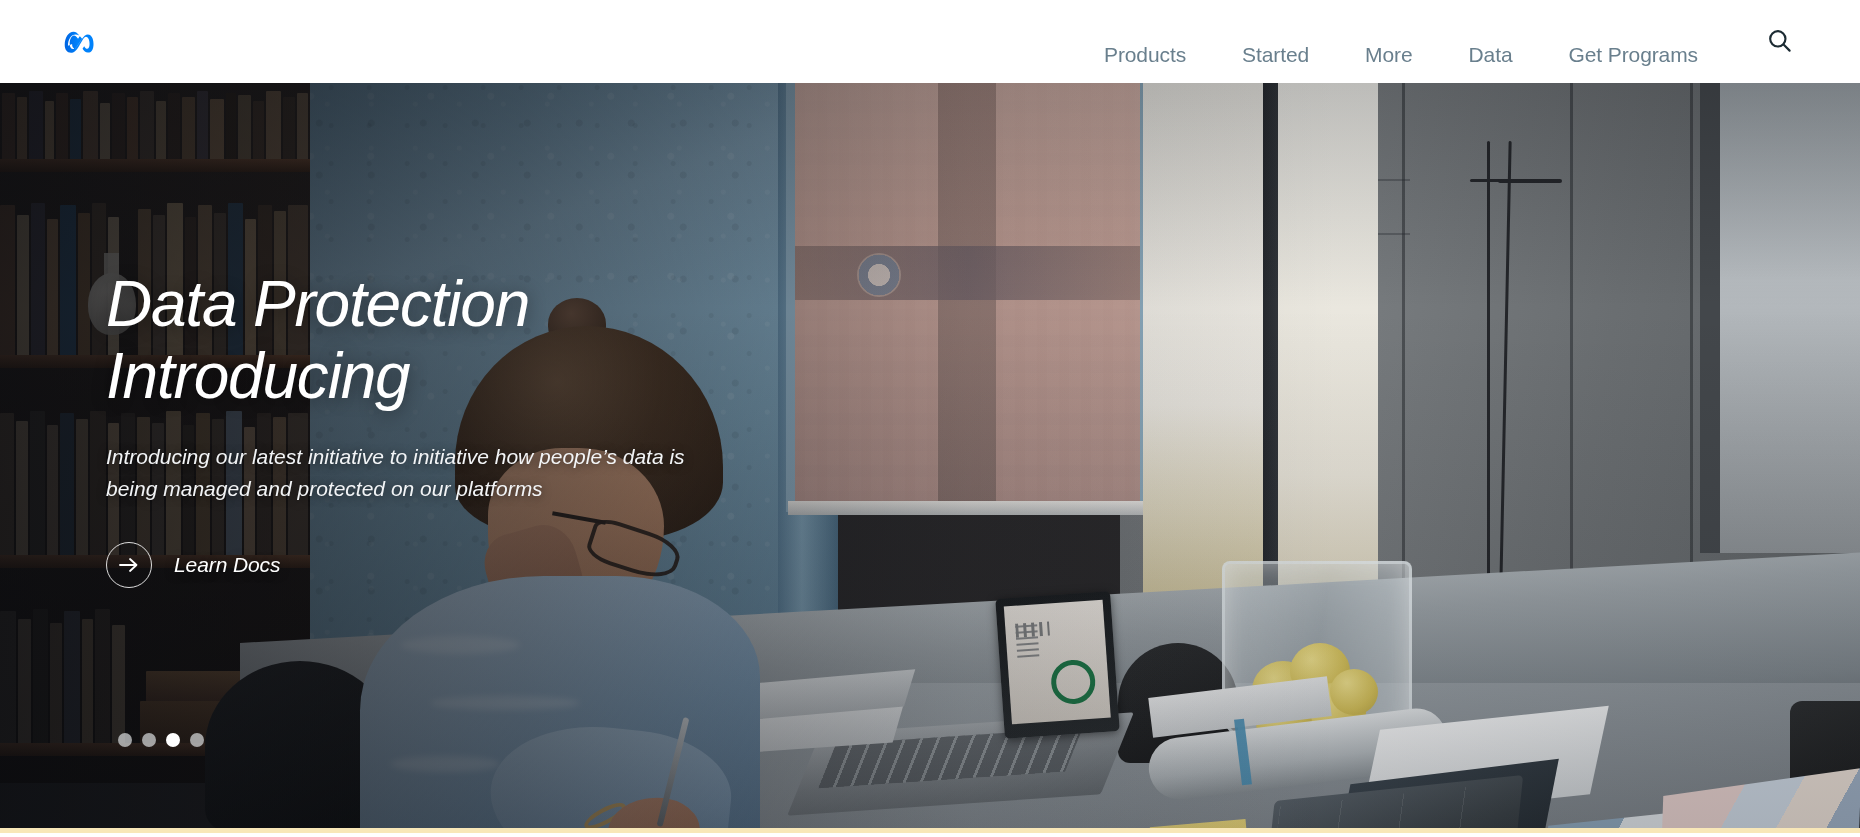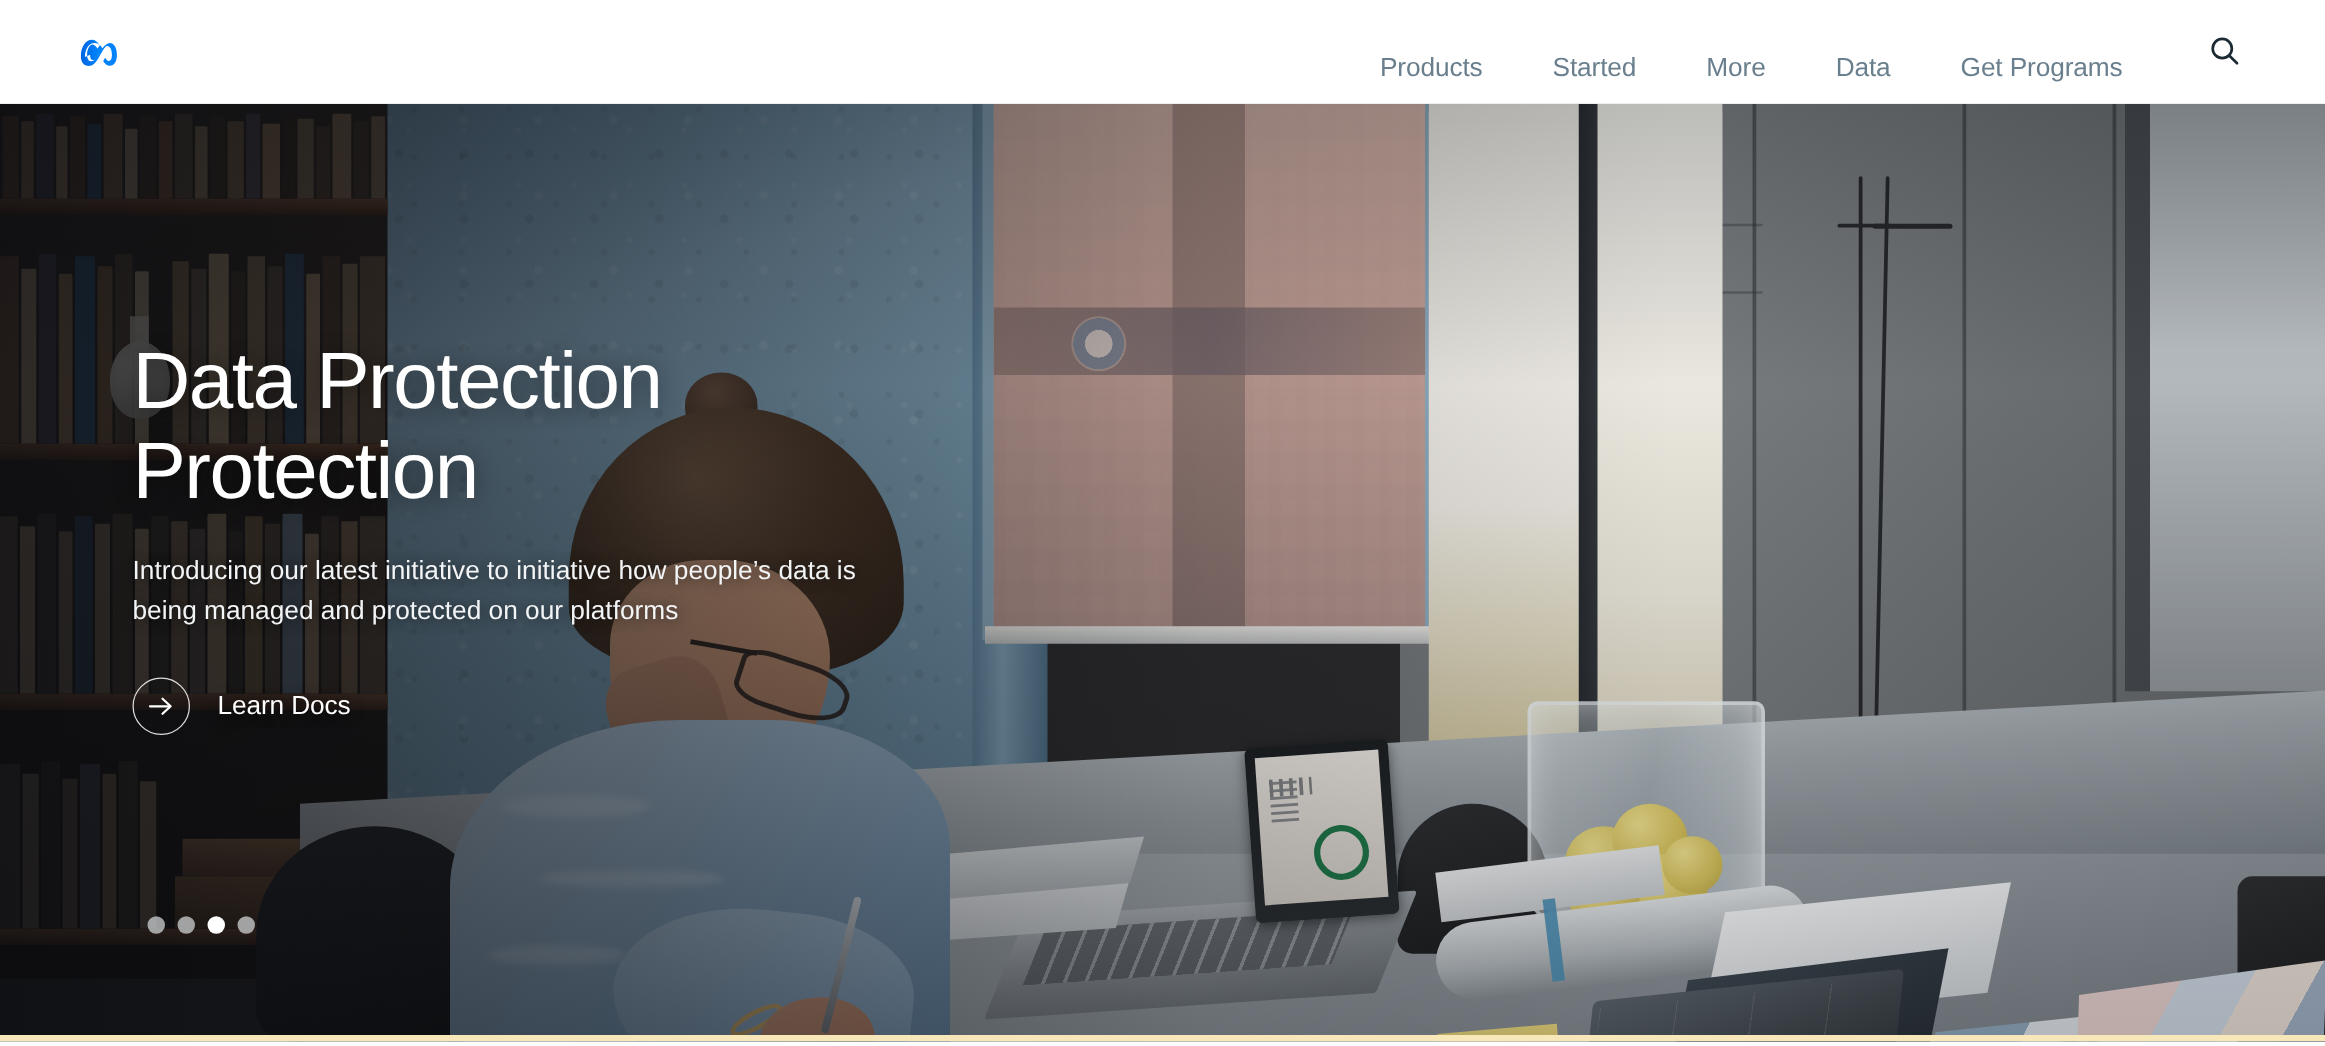--- a/index.html
+++ b/index.html
@@ -46,20 +46,21 @@
     display:flex; align-items:center; justify-content:center;
     background:none; border:none; cursor:pointer;
   }
 
   
   .hero{
     position:absolute; top:83px; left:0;
     width:1860px; height:750px;
     overflow:hidden;
     background:#2b2a2c;
+    font-style:italic;
   }
 
   .photo{ position:absolute; inset:0; }
 
   
   .wall-right{
     position:absolute; left:1120px; top:0; width:740px; height:700px;
     background:linear-gradient(100deg,#6f7376 0%,#787c7f 30%,#6a6e71 62%,#5d6164 100%);
   }
   .cab-seam{ position:absolute; width:3px; background:rgba(40,44,48,.55); }
@@ -622,21 +623,21 @@
       <div class="hand"></div>
       <div class="pen"></div>
     </div>
 
     <div class="hero-shade"></div>
   </div>
 
   <div class="hero-content">
     <h1 class="hero-title">
       <span>Data Protection</span><br>
-      <span>Protection</span>
+      <span>Introducing</span>
     </h1>
     <p class="hero-sub">Introducing our latest initiative to initiative how people’s data is being managed and protected on our platforms</p>
 
     <a class="learn-more" href="#">
       <span class="lm-circle">
         <svg width="20" height="16" viewBox="0 0 20 16" fill="none" aria-hidden="true">
           <line x1="1" y1="8" x2="17" y2="8" stroke="#ffffff" stroke-width="1.8" stroke-linecap="round"></line>
           <polyline points="11,2 17.5,8 11,14" fill="none" stroke="#ffffff" stroke-width="1.8" stroke-linecap="round" stroke-linejoin="round"></polyline>
         </svg>
       </span>

